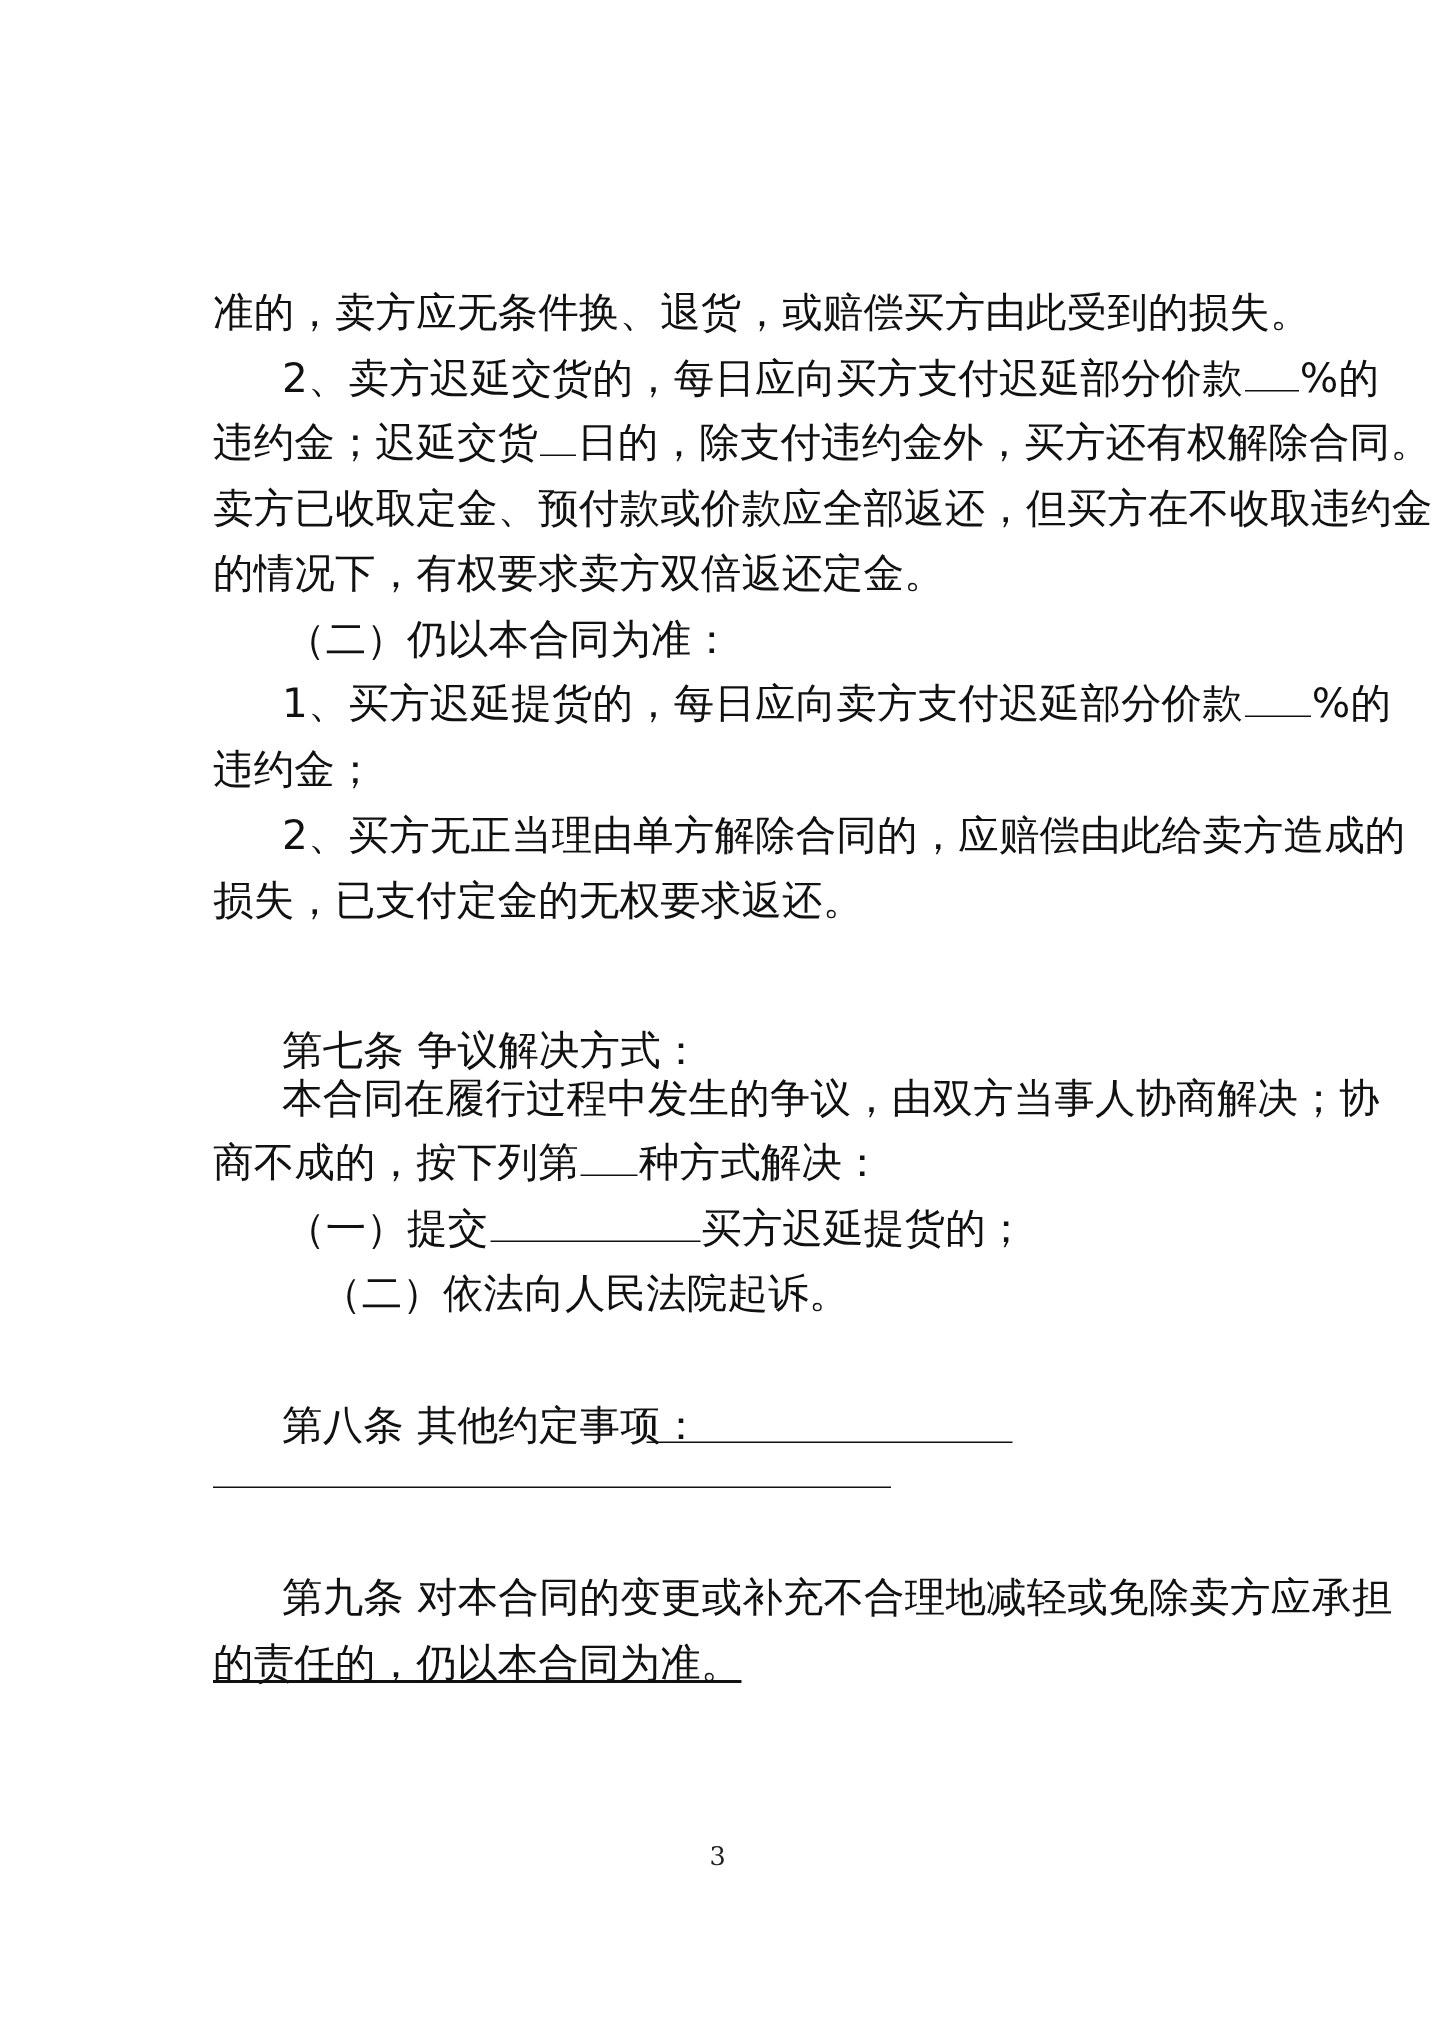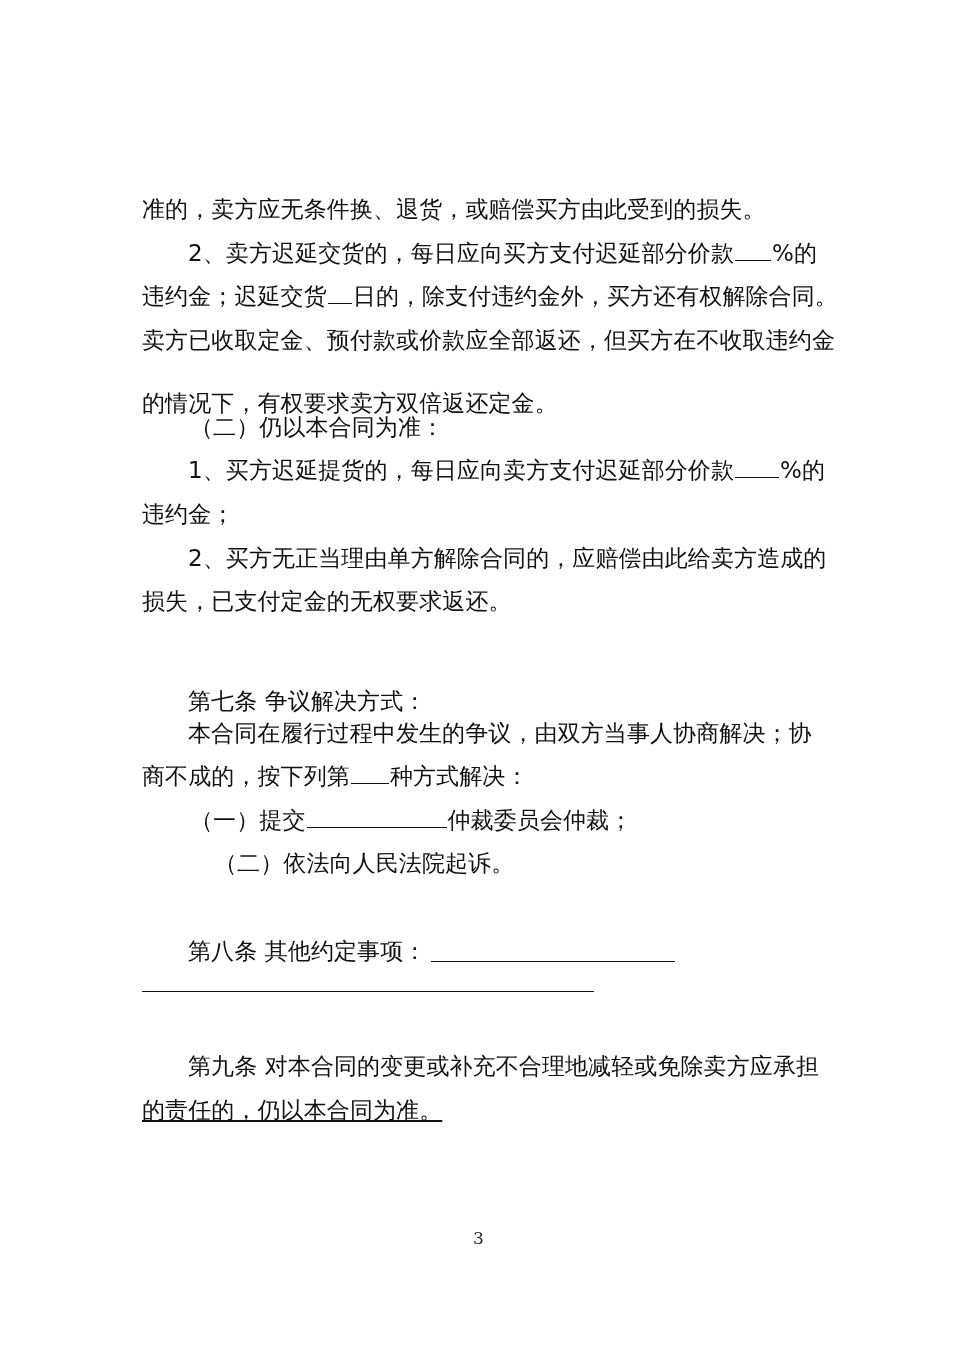--- a/index.html
+++ b/index.html
@@ -18,21 +18,21 @@
     .page {
       position: absolute;
       left: 0; top: 0;
       width: 957px;
       height: 1352px;
       background: #ffffff;
     }
     .line {
       position: absolute;
       left: 142px;
-      font-size: 23px;
+      font-size: 27px;
       line-height: 30px;
       white-space: nowrap;
       letter-spacing: 0.1px;
       text-align: center;
     }
     .indent { left: 188px; }
     .indent-sub { left: 190px; }
     .blank {
       display: inline-block;
       border-bottom: 1.5px solid #111111;
@@ -70,21 +70,21 @@
   </div>
 
   <div class="line" style="top:281px;">
     <span>违约金；迟延交货</span><span class="blank" style="width:24px;"></span><span>日的，除支付违约金外，买方还有权解除合同。</span>
   </div>
 
   <div class="line" style="top:325px;">
     <span>卖方已收取定金、预付款或价款应全部返还，但买方在不收取违约金</span>
   </div>
 
-  <div class="line" style="top:388px;">
+  <div class="line" style="top:368px;">
     <span>的情况下，有权要求卖方双倍返还定金。</span>
   </div>
 
   <div class="line indent-sub" style="top:412px;">
     <span>（二）仍以本合同为准：</span>
   </div>
 
   <div class="line indent" style="top:455px;">
     <span>1、买方迟延提货的，每日应向卖方支付迟延部分价款</span><span class="blank" style="width:44px;"></span><span>%的</span>
   </div>
@@ -107,21 +107,21 @@
 
   <div class="line indent" style="top:718px;">
     <span>本合同在履行过程中发生的争议，由双方当事人协商解决；协</span>
   </div>
 
   <div class="line" style="top:761px;">
     <span>商不成的，按下列第</span><span class="blank" style="width:38px;"></span><span>种方式解决：</span>
   </div>
 
   <div class="line indent-sub" style="top:805px;">
-    <span>（一）提交</span><span class="blank" style="width:140px;"></span><span>仲裁委员会仲裁；</span>
+    <span>（一）提交</span><span class="blank" style="width:140px;"></span><span>买方迟延提货的；</span>
   </div>
 
   <div class="line indent-sub" style="top:848px;margin-left:24px;">
     <span>（二）依法向人民法院起诉。</span>
   </div>
 
   <div class="line indent" style="top:936px;">
     <span>第八条  其他约定事项：</span>
   </div>
   <div class="rule" style="left:431px; width:244px; top:961px;"></div>

